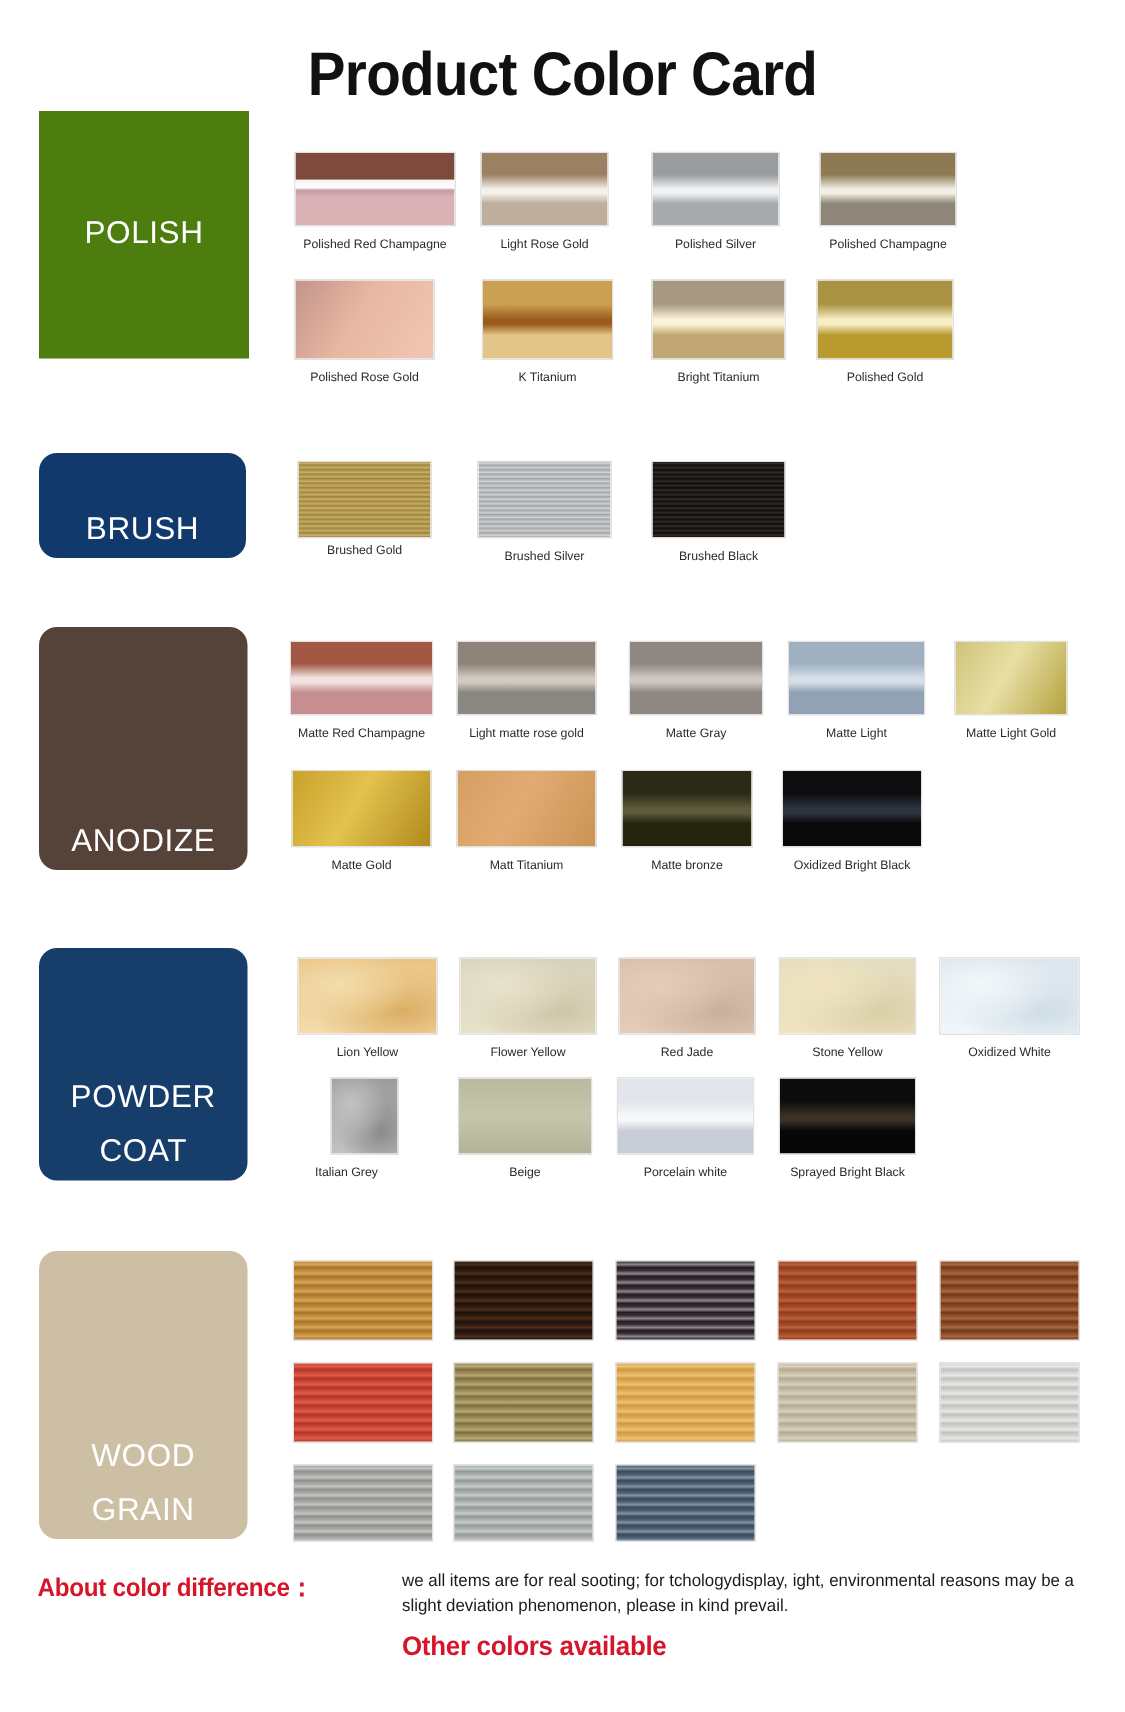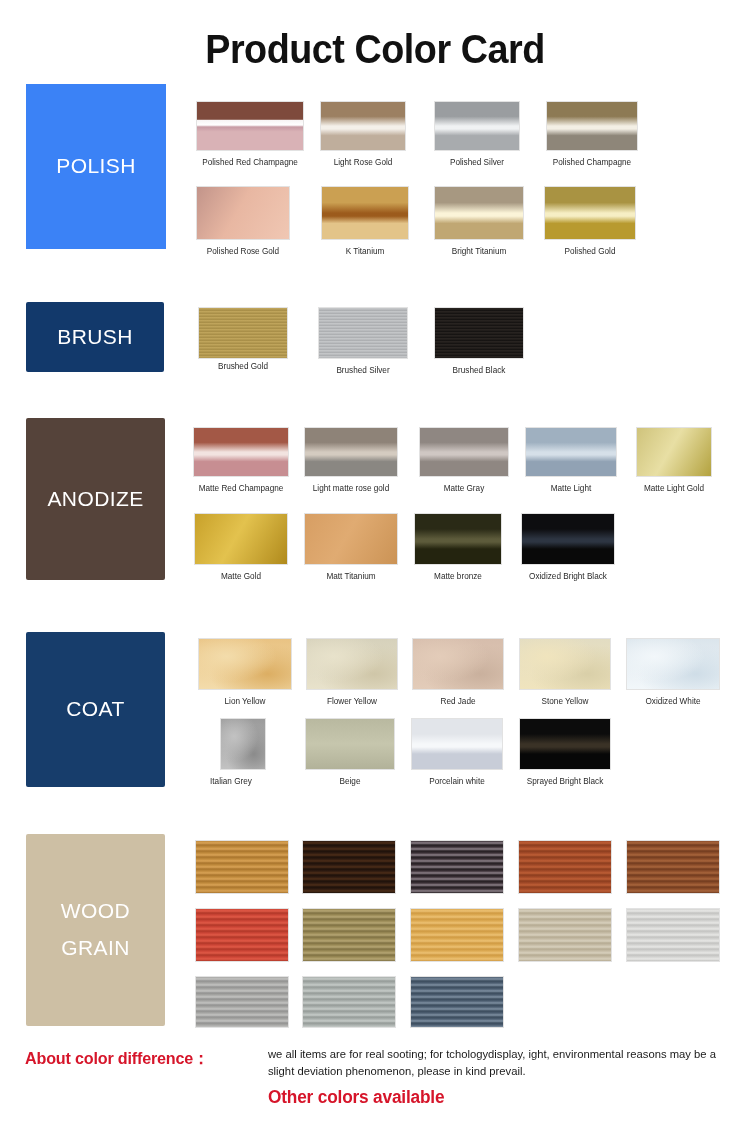--- a/index.html
+++ b/index.html
@@ -39,21 +39,21 @@
     display: flex;
     align-items: center;
     justify-content: center;
     flex-direction: column;
     color: #ffffff;
     font-size: 21px;
     letter-spacing: 0.4px;
     line-height: 1.75;
     text-align: center;
   }
-  .cat-block.rounded { border-radius: 2px; }
+  .cat-block.rounded { border-radius: 12px; justify-content: flex-end; }
 
   
   .swatch {
     position: absolute;
     overflow: hidden;
   }
   .swatch .chip {
     width: 100%;
     height: 100%;
     border: 1px solid #e2e2e2;
@@ -110,30 +110,31 @@
   }
 </style>
 </head>
 <body>
 
 <div class="page">
 
   <div class="title">Product Color Card</div>
 
   <div id="cat-layer">
-      <div class="cat-block" style="left: 26px; top: 84px; width: 140px; height: 165px; background: #3b82f6;">
+      <div class="cat-block" style="left: 26px; top: 74px; width: 140px; height: 165px; background: #4d7c0f;">
         <div>POLISH</div>
       </div>
       <div class="cat-block rounded" style="left: 26px; top: 302px; width: 138px; height: 70px; background: rgb(18, 57, 107);">
         <div>BRUSH</div>
       </div>
       <div class="cat-block rounded" style="left: 26px; top: 418px; width: 139px; height: 162px; background: rgb(85, 67, 58);">
         <div>ANODIZE</div>
       </div>
       <div class="cat-block rounded" style="left: 26px; top: 632px; width: 139px; height: 155px; background: rgb(23, 61, 107);">
+        <div>POWDER</div>
         <div>COAT</div>
       </div>
       <div class="cat-block rounded" style="left: 26px; top: 834px; width: 139px; height: 192px; background: rgb(205, 191, 164);">
         <div>WOOD</div>
         <div>GRAIN</div>
       </div>
     </div>
   <div id="sw-layer">
       <div class="swatch" style="left: 196px; top: 101px; width: 108px; height: 72px;">
         <div class="chip" style="height: 50px;">

